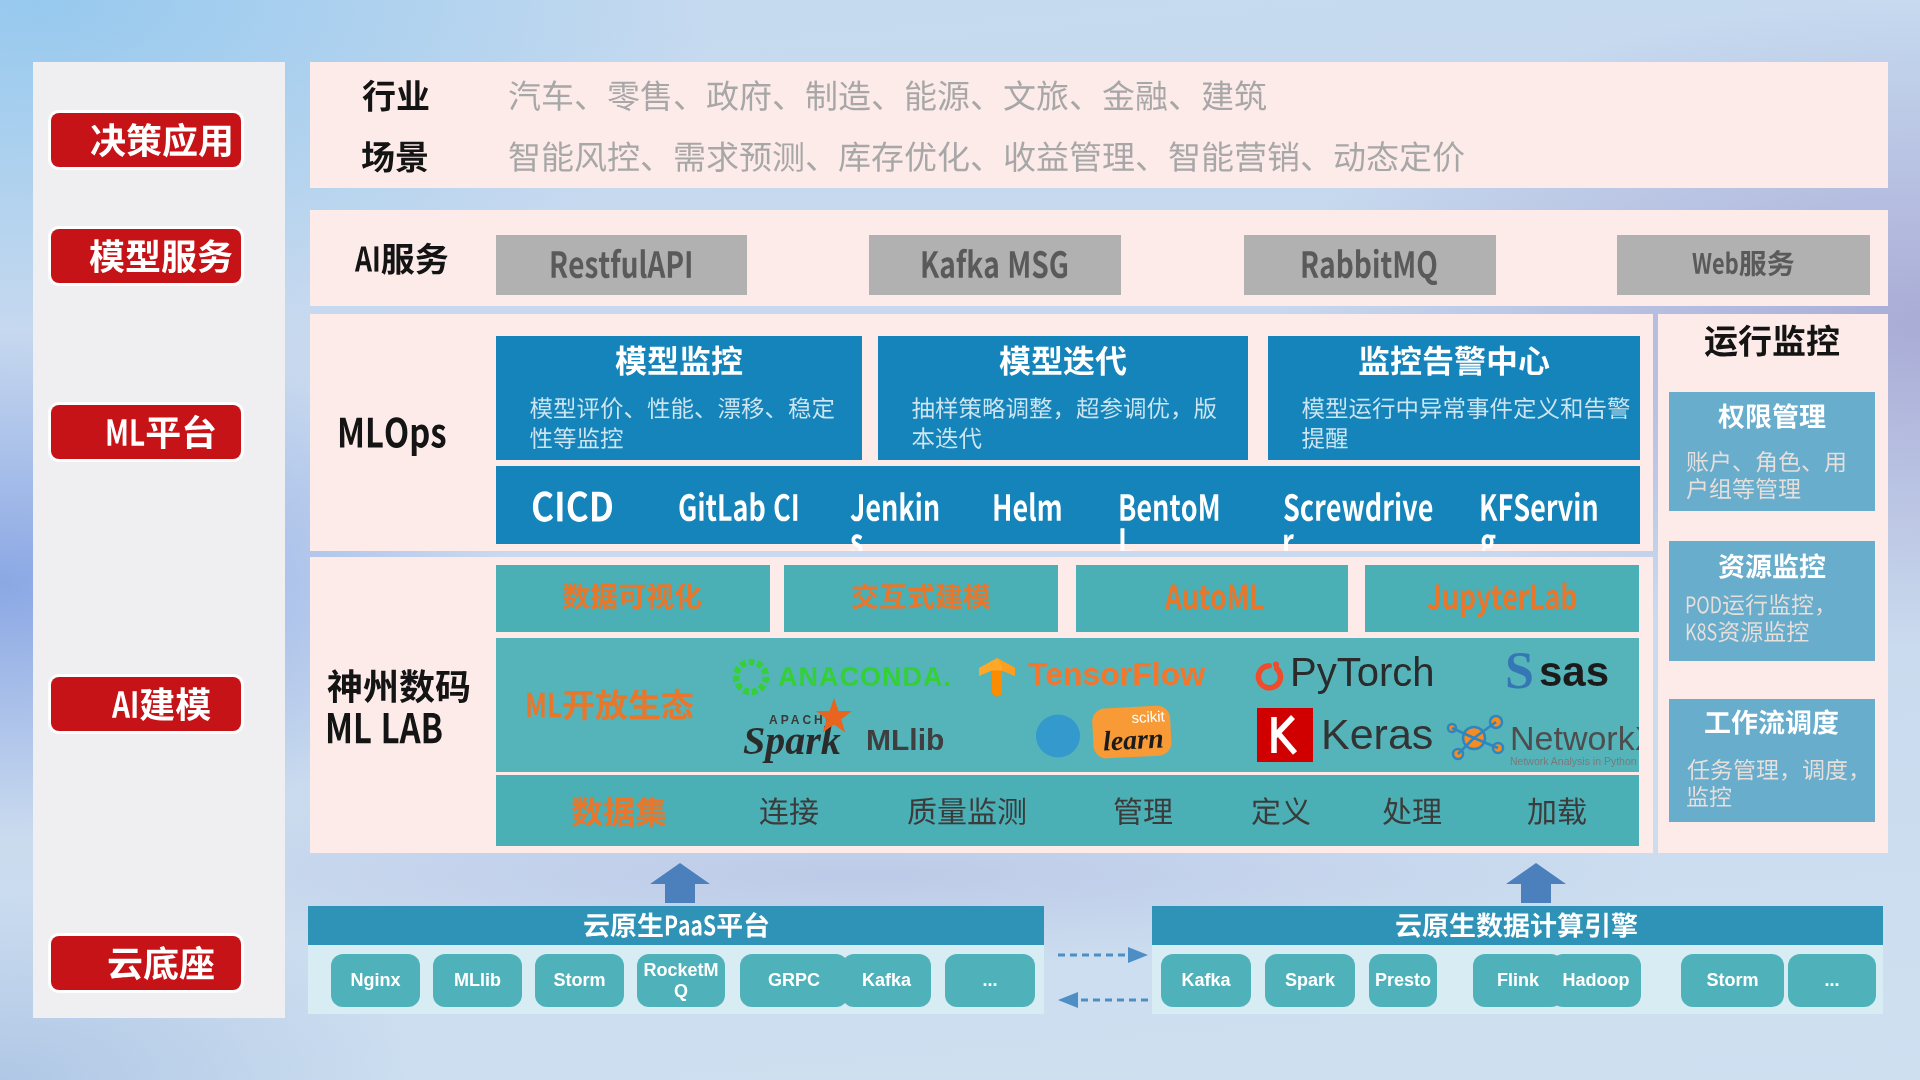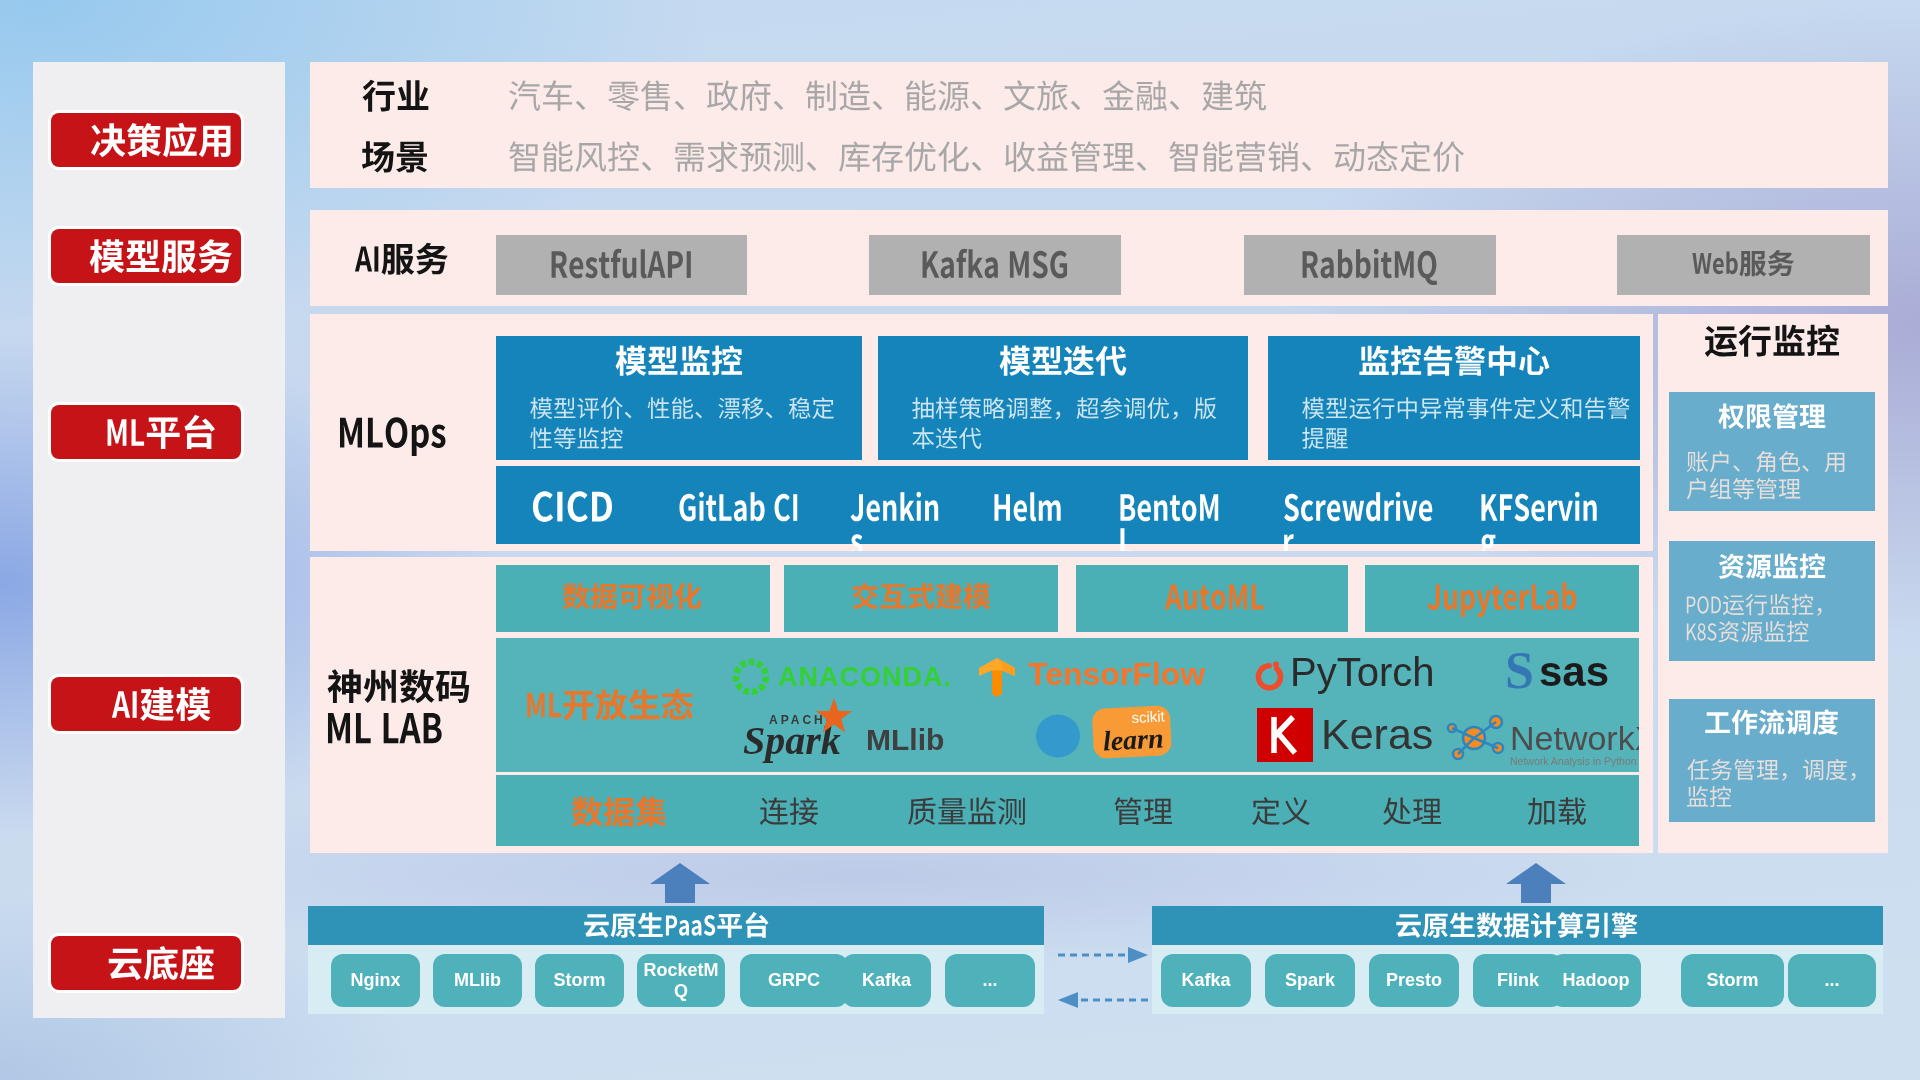--- a/index.html
+++ b/index.html
@@ -256,21 +256,21 @@
 <div class="bdy" style="left:1152px;width:731px"></div>
 <div class="sbox" style="left:331px;width:89px">Nginx</div>
 <div class="sbox" style="left:433px;width:89px">MLlib</div>
 <div class="sbox" style="left:535px;width:89px">Storm</div>
 <div class="sbox" style="left:637px;width:88px">RocketM<br>Q</div>
 <div class="sbox" style="left:740px;width:108px">GRPC</div>
 <div class="sbox" style="left:842px;width:89px">Kafka</div>
 <div class="sbox" style="left:945px;width:90px">...</div>
 <div class="sbox" style="left:1161px;width:90px">Kafka</div>
 <div class="sbox" style="left:1265px;width:90px">Spark</div>
-<div class="sbox" style="left:1369px;width:90px">Presto</div>
+<div class="sbox" style="left:1369px;width:68px">Presto</div>
 <div class="sbox" style="left:1473px;width:90px">Flink</div>
 <div class="sbox" style="left:1551px;width:90px">Hadoop</div>
 <div class="sbox" style="left:1681px;width:103px">Storm</div>
 <div class="sbox" style="left:1788px;width:88px">...</div>
 <svg class="abs" style="left:649px;top:862px" width="62" height="42">
     <polygon points="31,1 61,22 46,22 46,41 16,41 16,22 1,22" fill="#4b80bd"></polygon>
   </svg>
 <svg class="abs" style="left:1505px;top:862px" width="62" height="42">
     <polygon points="31,1 61,22 46,22 46,41 16,41 16,22 1,22" fill="#4b80bd"></polygon>
   </svg>

